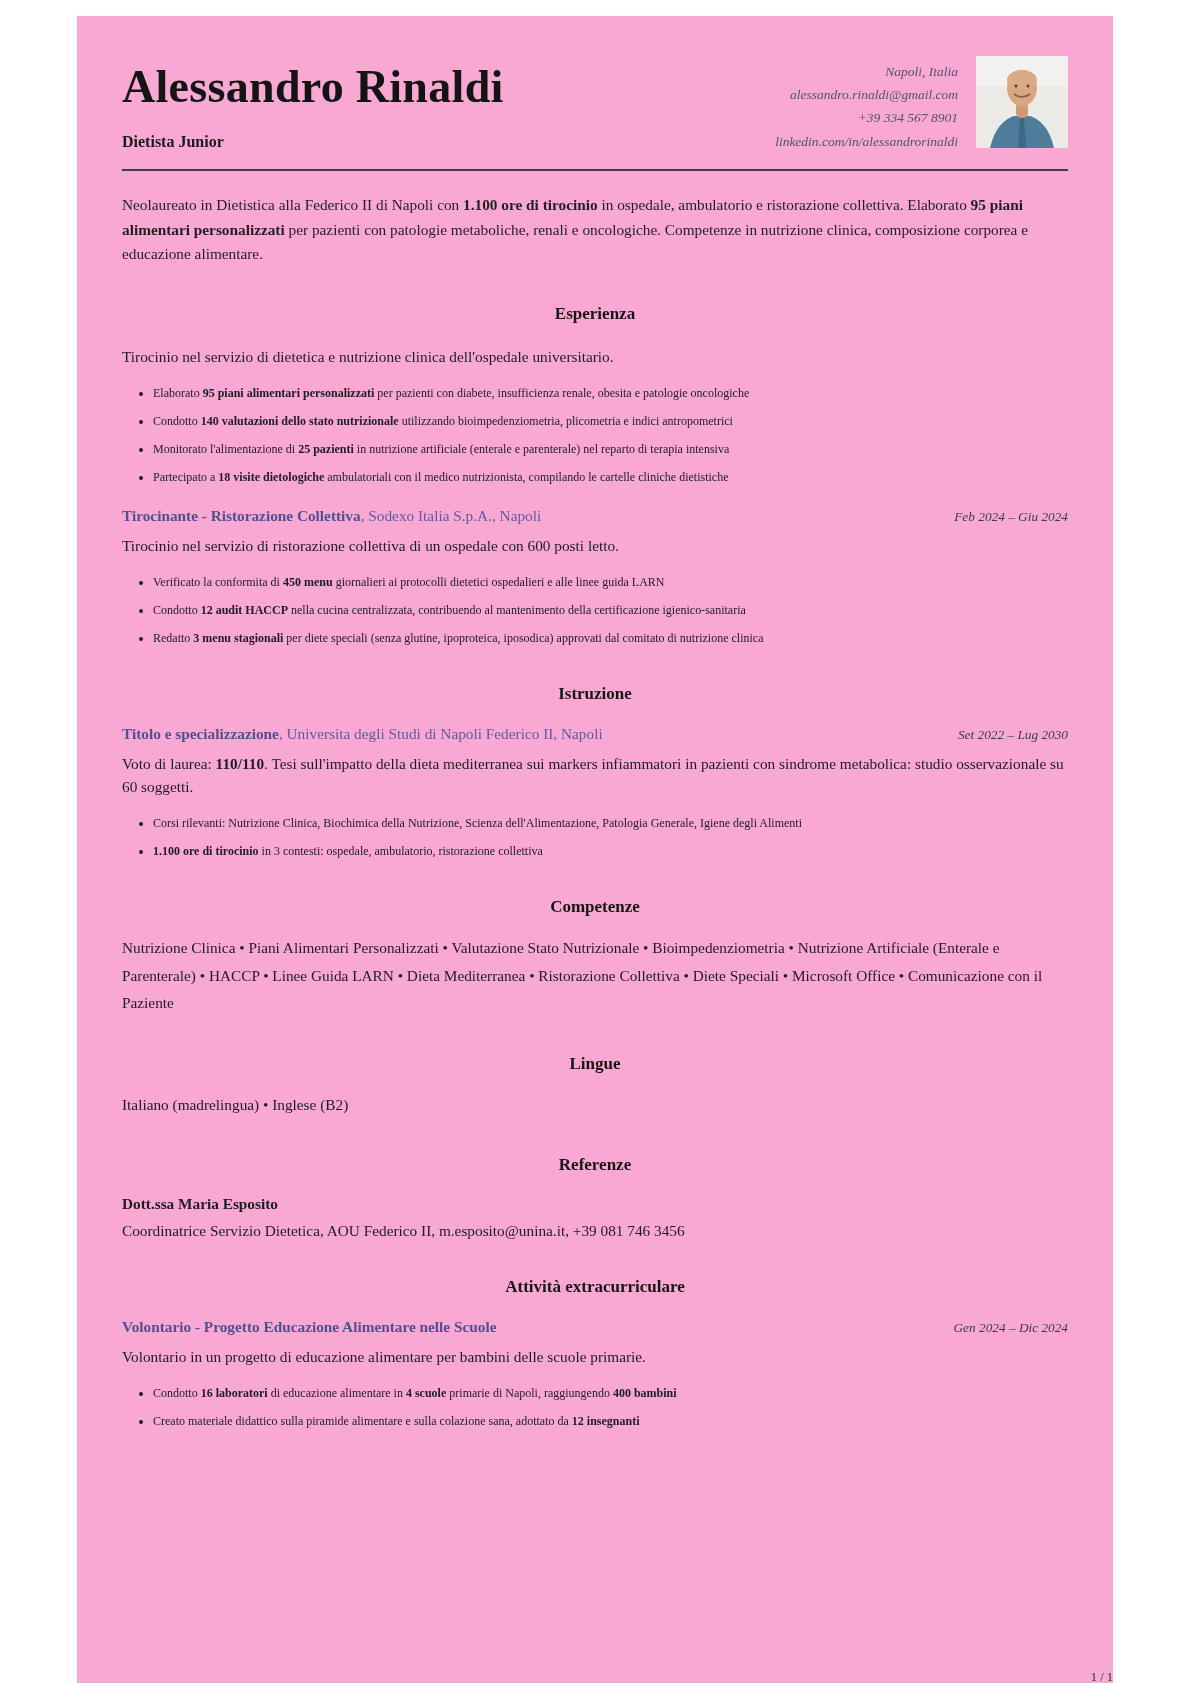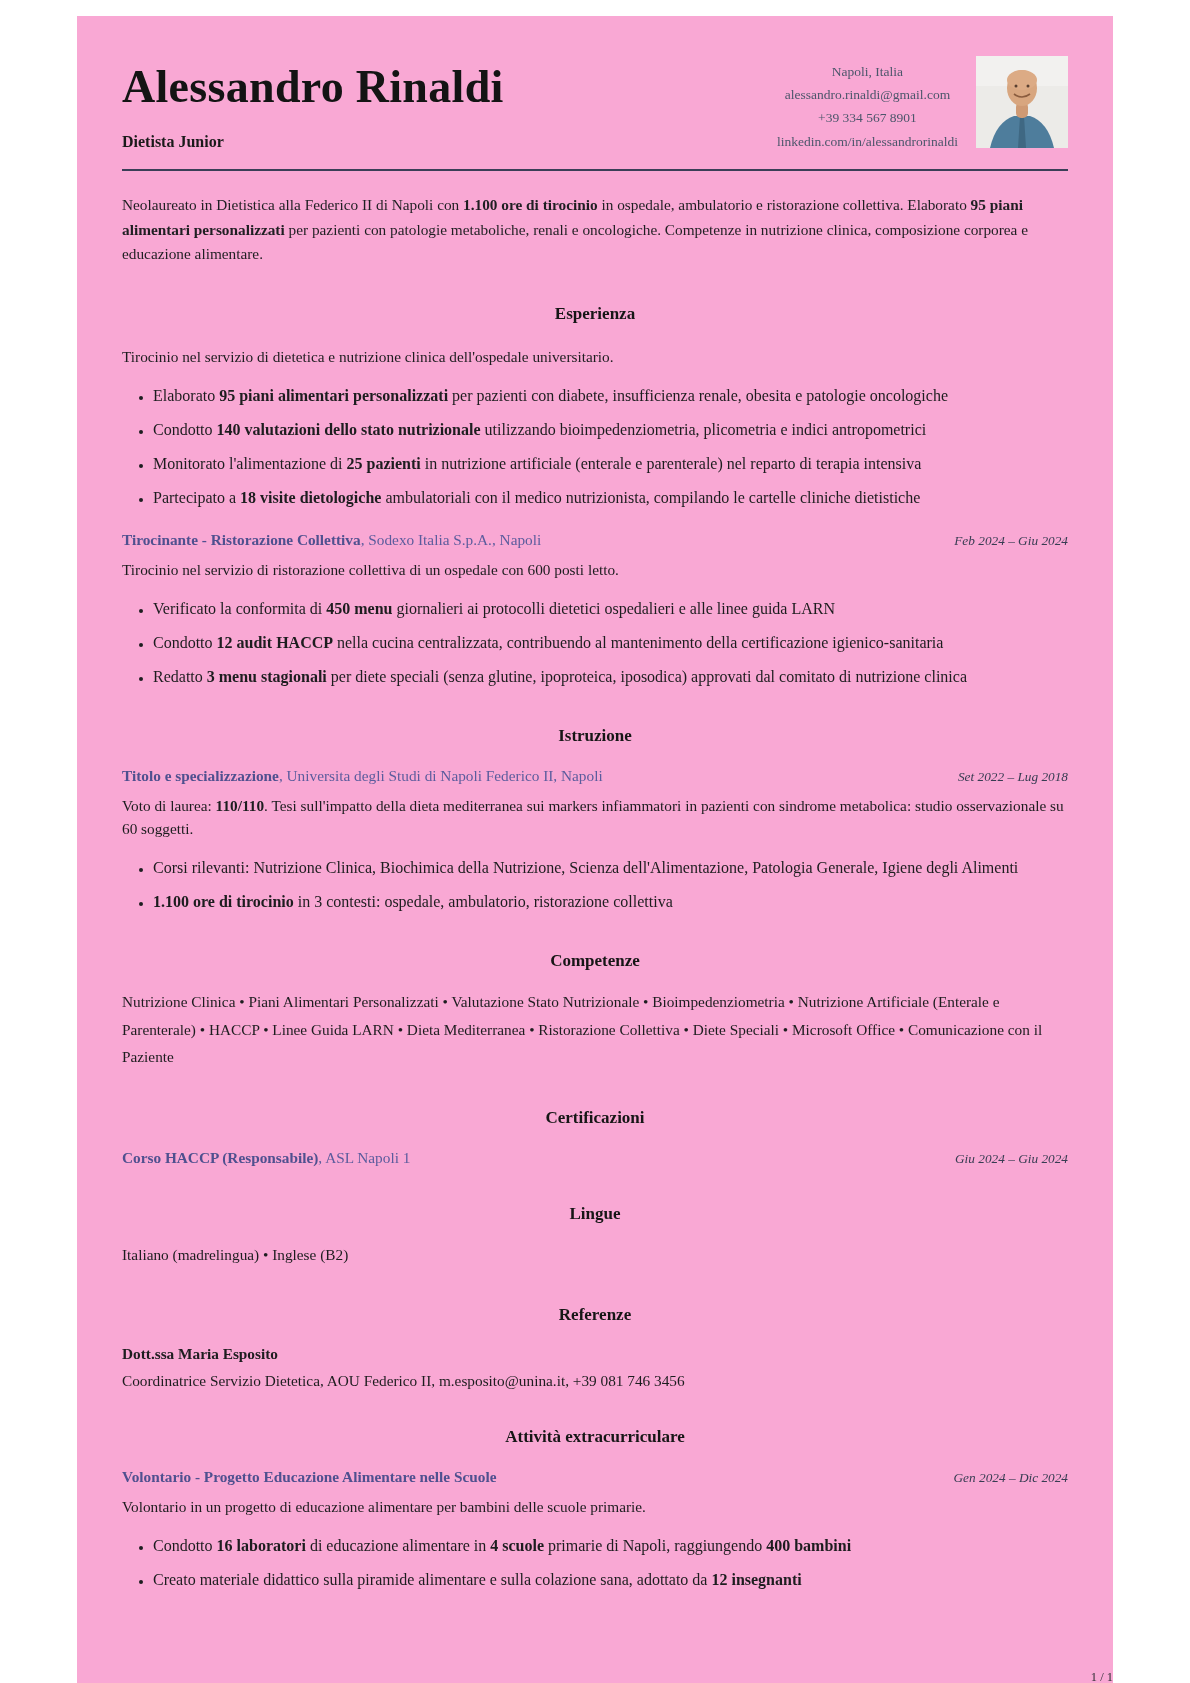--- a/index.html
+++ b/index.html
@@ -14,36 +14,36 @@
     position:relative; padding:40px 45px 0 45px; overflow:hidden;
   }
   
   .header { display:flex; justify-content:space-between; align-items:flex-start; }
   .name {
     font-size:46px; font-weight:700; color:#141414; letter-spacing:.3px;
     margin-top:6px; line-height:1.1;
   }
   .person-title { font-size:16px; font-weight:700; color:#1a1a1a; margin-top:20px; }
   .header-right { display:flex; align-items:flex-start; gap:18px; }
-  .contact { text-align:center; font-size:13.5px; line-height:1.72; color:#4c566b; margin-top:4px; }
+  .contact { text-align:right; font-size:13.5px; line-height:1.72; color:#4c566b; margin-top:4px;font-style:italic; }
   .photo { width:92px; height:92px; flex:0 0 auto; overflow:hidden; }
   .rule { border:none; border-top:2px solid #3a3e57; margin-top:16px; }
   
   .summary { margin-top:22px; font-size:15.3px; line-height:1.62; color:#1f1f22; }
   h2.section-h { font-size:17px; font-weight:700; color:#161616; margin-top:37px;text-align:center; }
   .entry { margin-top:21px; }
   .entry-head { display:flex; justify-content:space-between; align-items:baseline; }
   .entry-title { font-size:15.3px; color:#5b5c9d; padding-right:20px; }
   .entry-title .t { font-weight:700; color:#4f508f; }
   .entry-title .c { font-weight:400; }
   .entry-title .c::before { content:", "; }
   .dates { font-size:13.3px; font-style:italic; color:#373c52; white-space:nowrap; }
   .desc { margin-top:9px; font-size:15.3px; line-height:1.55; }
   ul.bullets { margin-top:15px; padding-left:31px; }
-  ul.bullets li { font-size:16px; line-height:1.5; margin-bottom:10px; }
+  ul.bullets li { font-size:12px; line-height:1.5; margin-bottom:10px; }
   ul.bullets li::marker { font-size:12px; }
   .inline-list { margin-top:17px; font-size:15.3px; line-height:1.8; }
   .ref-name { margin-top:20px; font-size:15.3px; font-weight:700; }
   .ref-details { margin-top:9px; font-size:15.3px; }
   b { font-weight:700; }
   
   .footer {
     position:absolute; left:0; right:0; bottom:14px;
     text-align:right; font-size:12.5px; color:#2e2e33;
   }
@@ -116,46 +116,35 @@
     </div>
   </section>
 
   <section>
     <h2 class="section-h">Istruzione</h2>
     <div class="entry">
       <div class="entry-head">
         <div class="entry-title">
           <span class="t">Titolo e specializzazione</span><span class="c">Universita degli Studi di Napoli Federico II, Napoli</span>
         </div>
-        <div class="dates">Set 2022 – Lug 2018</div>
+        <div class="dates">Set 2022 – Lug 2030</div>
       </div>
       <p class="desc"><span>Voto di laurea: </span><b>110/110</b><span>. Tesi sull'impatto della dieta mediterranea sui markers infiammatori in pazienti con sindrome metabolica: studio osservazionale su 60 soggetti.</span></p>
       <ul class="bullets">
         <li><span>Corsi rilevanti: Nutrizione Clinica, Biochimica della Nutrizione, Scienza dell'Alimentazione, Patologia Generale, Igiene degli Alimenti</span></li>
         <li><b>1.100 ore di tirocinio</b><span> in 3 contesti: ospedale, ambulatorio, ristorazione collettiva</span></li>
       </ul>
     </div>
   </section>
 
   <section>
     <h2 class="section-h">Competenze</h2>
     <p class="inline-list">Nutrizione Clinica • Piani Alimentari Personalizzati • Valutazione Stato Nutrizionale • Bioimpedenziometria • Nutrizione Artificiale (Enterale e Parenterale) • HACCP • Linee Guida LARN • Dieta Mediterranea • Ristorazione Collettiva • Diete Speciali • Microsoft Office • Comunicazione con il Paziente</p>
   </section>
 
-  <section>
-    <h2 class="section-h">Certificazioni</h2>
-    <div class="entry">
-      <div class="entry-head">
-        <div class="entry-title">
-          <span class="t">Corso HACCP (Responsabile)</span><span class="c">ASL Napoli 1</span>
-        </div>
-        <div class="dates">Giu 2024 – Giu 2024</div>
-      </div>
-    </div>
-  </section>
 
   <section>
     <h2 class="section-h">Lingue</h2>
     <p class="inline-list">Italiano (madrelingua) • Inglese (B2)</p>
   </section>
 
   <section>
     <h2 class="section-h">Referenze</h2>
     <p class="ref-name">Dott.ssa Maria Esposito</p>
     <p class="ref-details">Coordinatrice Servizio Dietetica, AOU Federico II, m.esposito@unina.it, +39 081 746 3456</p>

